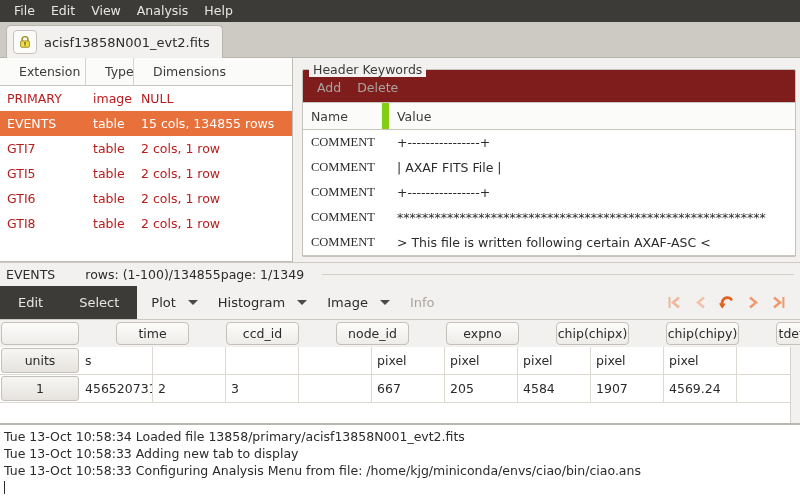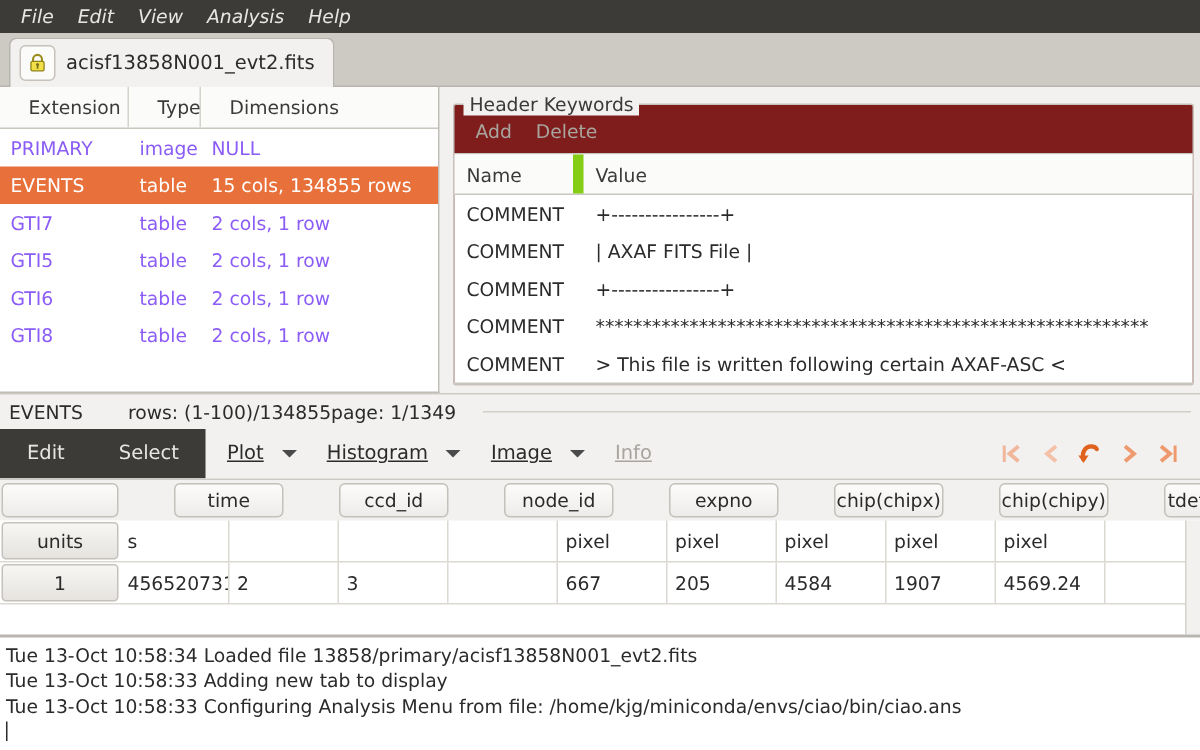--- a/index.html
+++ b/index.html
@@ -7,21 +7,21 @@
     width:800px;height:500px;overflow:hidden;
     font-family:"DejaVu Sans","Liberation Sans",sans-serif;
     font-size:12.5px;
     background:#f2f1f0;color:#2b2b2b;
     -webkit-font-smoothing:antialiased;
   }
   .app{width:800px;height:500px;position:relative;display:flex;flex-direction:column;}
 
   
   .menubar{height:22px;background:#3c3b37;display:flex;align-items:center;padding:0 6px;flex:0 0 22px;}
-  .menubar .mi{color:#e8e6e3;font-size:12.5px;padding:0 8px;line-height:22px;cursor:default;font-style:italic;}
+  .menubar .mi{color:#e8e6e3;font-size:12.5px;padding:0 8px;line-height:22px;cursor:default;}
 
   
   .tabstrip{height:36px;background:#cdc9c3;display:flex;align-items:flex-end;padding-left:6px;flex:0 0 36px;position:relative;}
   .tabstrip:after{content:"";position:absolute;left:0;right:0;bottom:0;height:1px;background:#b8b4ae;}
   .tab{
     height:32px;background:#f2f1f0;border:1px solid #b8b4ae;border-bottom:none;
     border-radius:5px 5px 0 0;display:flex;align-items:center;padding:0 12px 0 6px;
     position:relative;z-index:2;
   }
   .lockbtn{
@@ -41,48 +41,48 @@
   .exthead div{
     font-size:12.5px;color:#3a3a3a;display:flex;align-items:center;padding:0 19px;
     border-right:1px solid #d6d2cc;box-sizing:border-box;
   }
   .c-ext{width:86px;flex:0 0 86px;}
   .c-typ{width:48px;flex:0 0 48px;}
   .c-dim{flex:1 1 auto;border-right:none !important;}
   .extrow{display:flex;height:25px;align-items:center;}
   .extrow.sel{background:#e8703a;}
   .extrow.sel span{color:#ffffff;}
-  .extrow span{font-size:12.5px;color:#8b5cf6;display:block;padding:0 7px;box-sizing:border-box;overflow:hidden;white-space:nowrap;}
+  .extrow span{font-size:12.5px;color:#b91c1c;display:block;padding:0 7px;box-sizing:border-box;overflow:hidden;white-space:nowrap;}
 
   
   .groupbox{border:1px solid #c6c2bb;border-radius:2px;margin:11px 0 0 2px;height:auto;position:relative;background:#7f1d1d;}
   .grouptitle{position:absolute;top:-8px;left:6px;background:#f2f1f0;padding:0 4px;font-size:12.5px;color:#3a3a3a;}
   .kwtools{height:26px;display:flex;align-items:center;padding:4px 0 0 14px;}
   .kwtools .tbtn{font-size:12.5px;color:#a9a49d;margin-right:16px;}
   .kwtable{background:#ffffff;border:1px solid #c9c5bf;border-left:none;border-right:none;margin-top:2px;}
   .kwhead{display:flex;height:26px;background:#fbfbfa;border-bottom:1px solid #c9c5bf;}
   .kwhead div{font-size:12.5px;color:#3a3a3a;display:flex;align-items:center;padding:0 8px;box-sizing:border-box;}
   .k-name{width:86px;flex:0 0 86px;border-right:7px solid #84cc16;}
   .k-val{flex:1 1 auto;}
   .kwrow{display:flex;height:25px;align-items:center;overflow:hidden;}
-  .kwrow .kn{width:86px;flex:0 0 86px;font-size:12.5px;color:#2b2b2b;padding:0 8px;box-sizing:border-box;}
+  .kwrow .kn{width:86px;flex:0 0 86px;font-size:12.5px;color:#2b2b2b;padding:0 8px;box-sizing:border-box;font-family:Liberation Serif, serif;}
   .kwrow .kv{flex:1 1 auto;font-size:12.5px;color:#2b2b2b;padding:0 8px;white-space:nowrap;overflow:hidden;box-sizing:border-box;}
 
   
   .statusline{height:23px;flex:0 0 23px;display:flex;align-items:center;background:#f2f1f0;padding:0 6px;border-top:1px solid #cdc9c3;}
   .statusline .s1{font-size:12.5px;color:#2b2b2b;margin-right:30px;}
   .statusline .s2{font-size:12.5px;color:#2b2b2b;}
   .statusline .s3{font-size:12.5px;color:#2b2b2b;margin-right:18px;}
   .statusline .sep{flex:1 1 auto;height:1px;background:#d2cec8;}
 
   
   .toolbar{height:33px;flex:0 0 33px;display:flex;align-items:center;background:#f2f1f0;position:relative;}
   .darkgrp{background:#3c3b37;height:33px;display:flex;align-items:center;padding:0 0 0 0;}
   .darkgrp .db{color:#e8e6e3;font-size:13px;padding:0 18px;line-height:33px;}
-  .tb{display:flex;align-items:center;font-size:13px;color:#2b2b2b;padding:0 6px 0 14px;text-decoration:underline;}
+  .tb{display:flex;align-items:center;font-size:13px;color:#2b2b2b;padding:0 6px 0 14px;}
   .tb.dis{color:#a9a49d;}
   .caret{margin-left:12px;width:0;height:0;border-left:5px solid transparent;border-right:5px solid transparent;border-top:5px solid #4a4a4a;display:inline-block;}
   .navgrp{margin-left:auto;display:flex;align-items:center;padding-right:12px;gap:7px;}
   .navbtn{width:19px;height:22px;display:flex;align-items:center;justify-content:center;}
 
   
   .datawrap{flex:1 1 auto;background:#ffffff;position:relative;overflow:hidden;border-top:1px solid #cdc9c3;}
   .dhead{display:flex;height:27px;background:#f2f1f0;padding:2px 0 0 0;box-sizing:border-box;}
   .hcell{
     height:23px;background:linear-gradient(#fcfcfb,#eeece9);border:1px solid #c4c0ba;border-radius:4px;

